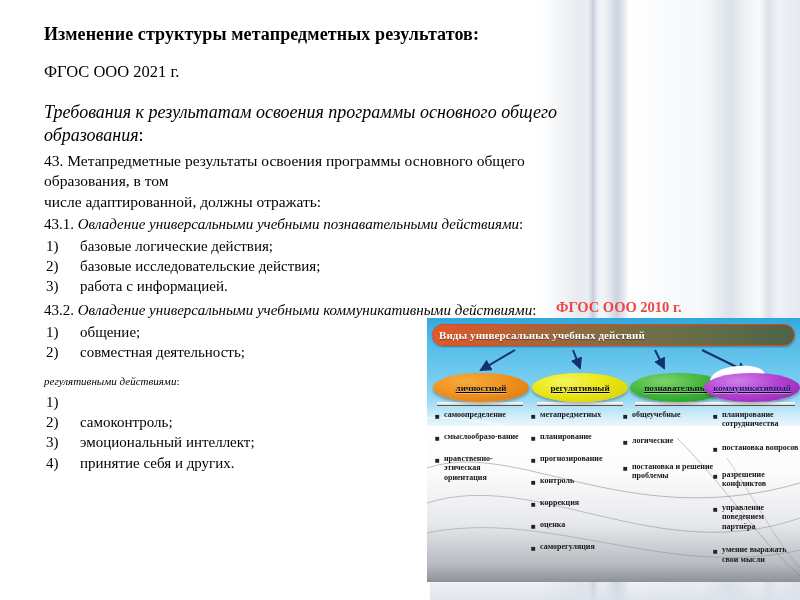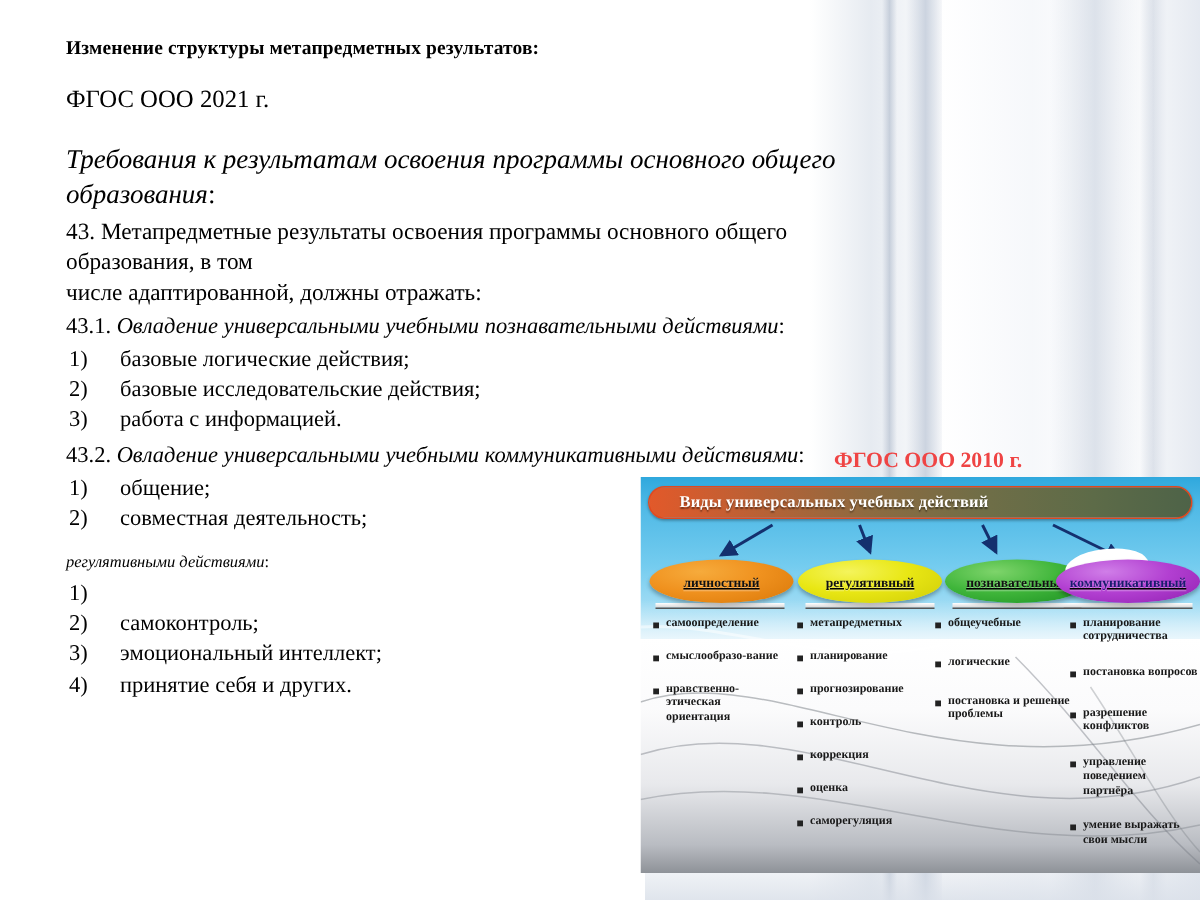--- a/index.html
+++ b/index.html
@@ -50,21 +50,21 @@
 
   
   #content {
     position: absolute;
     left: 44px;
     top: 24px;
     width: 560px;
     color: #000000;
   }
   .page-title {
-    font-size: 13px;
+    font-size: 18px;
     font-weight: bold;
     letter-spacing: .1px;
     margin: 0 0 16px 0;
     line-height: 1.2;
     white-space: nowrap;
   }
   .subtitle {
     font-size: 16.5px;
     margin: 0 0 20px 0;
     line-height: 1.2;
@@ -163,21 +163,21 @@
     box-shadow: 0 1px 2px rgba(0,0,0,.35);
     display: flex;
     align-items: center;
     box-sizing: border-box;
   }
   .banner .banner-text {
     font-size: 11px;
     font-weight: bold;
     color: #ffffff;
     text-shadow: 0 1px 1px rgba(0,0,0,.45);
-    padding-left: 20px;
+    padding-left: 6px;
     white-space: nowrap;
     letter-spacing: .1px;
   }
 
   
   .ellipse {
     position: absolute;
     top: 55px;
     height: 29px;
     border-radius: 50%;

